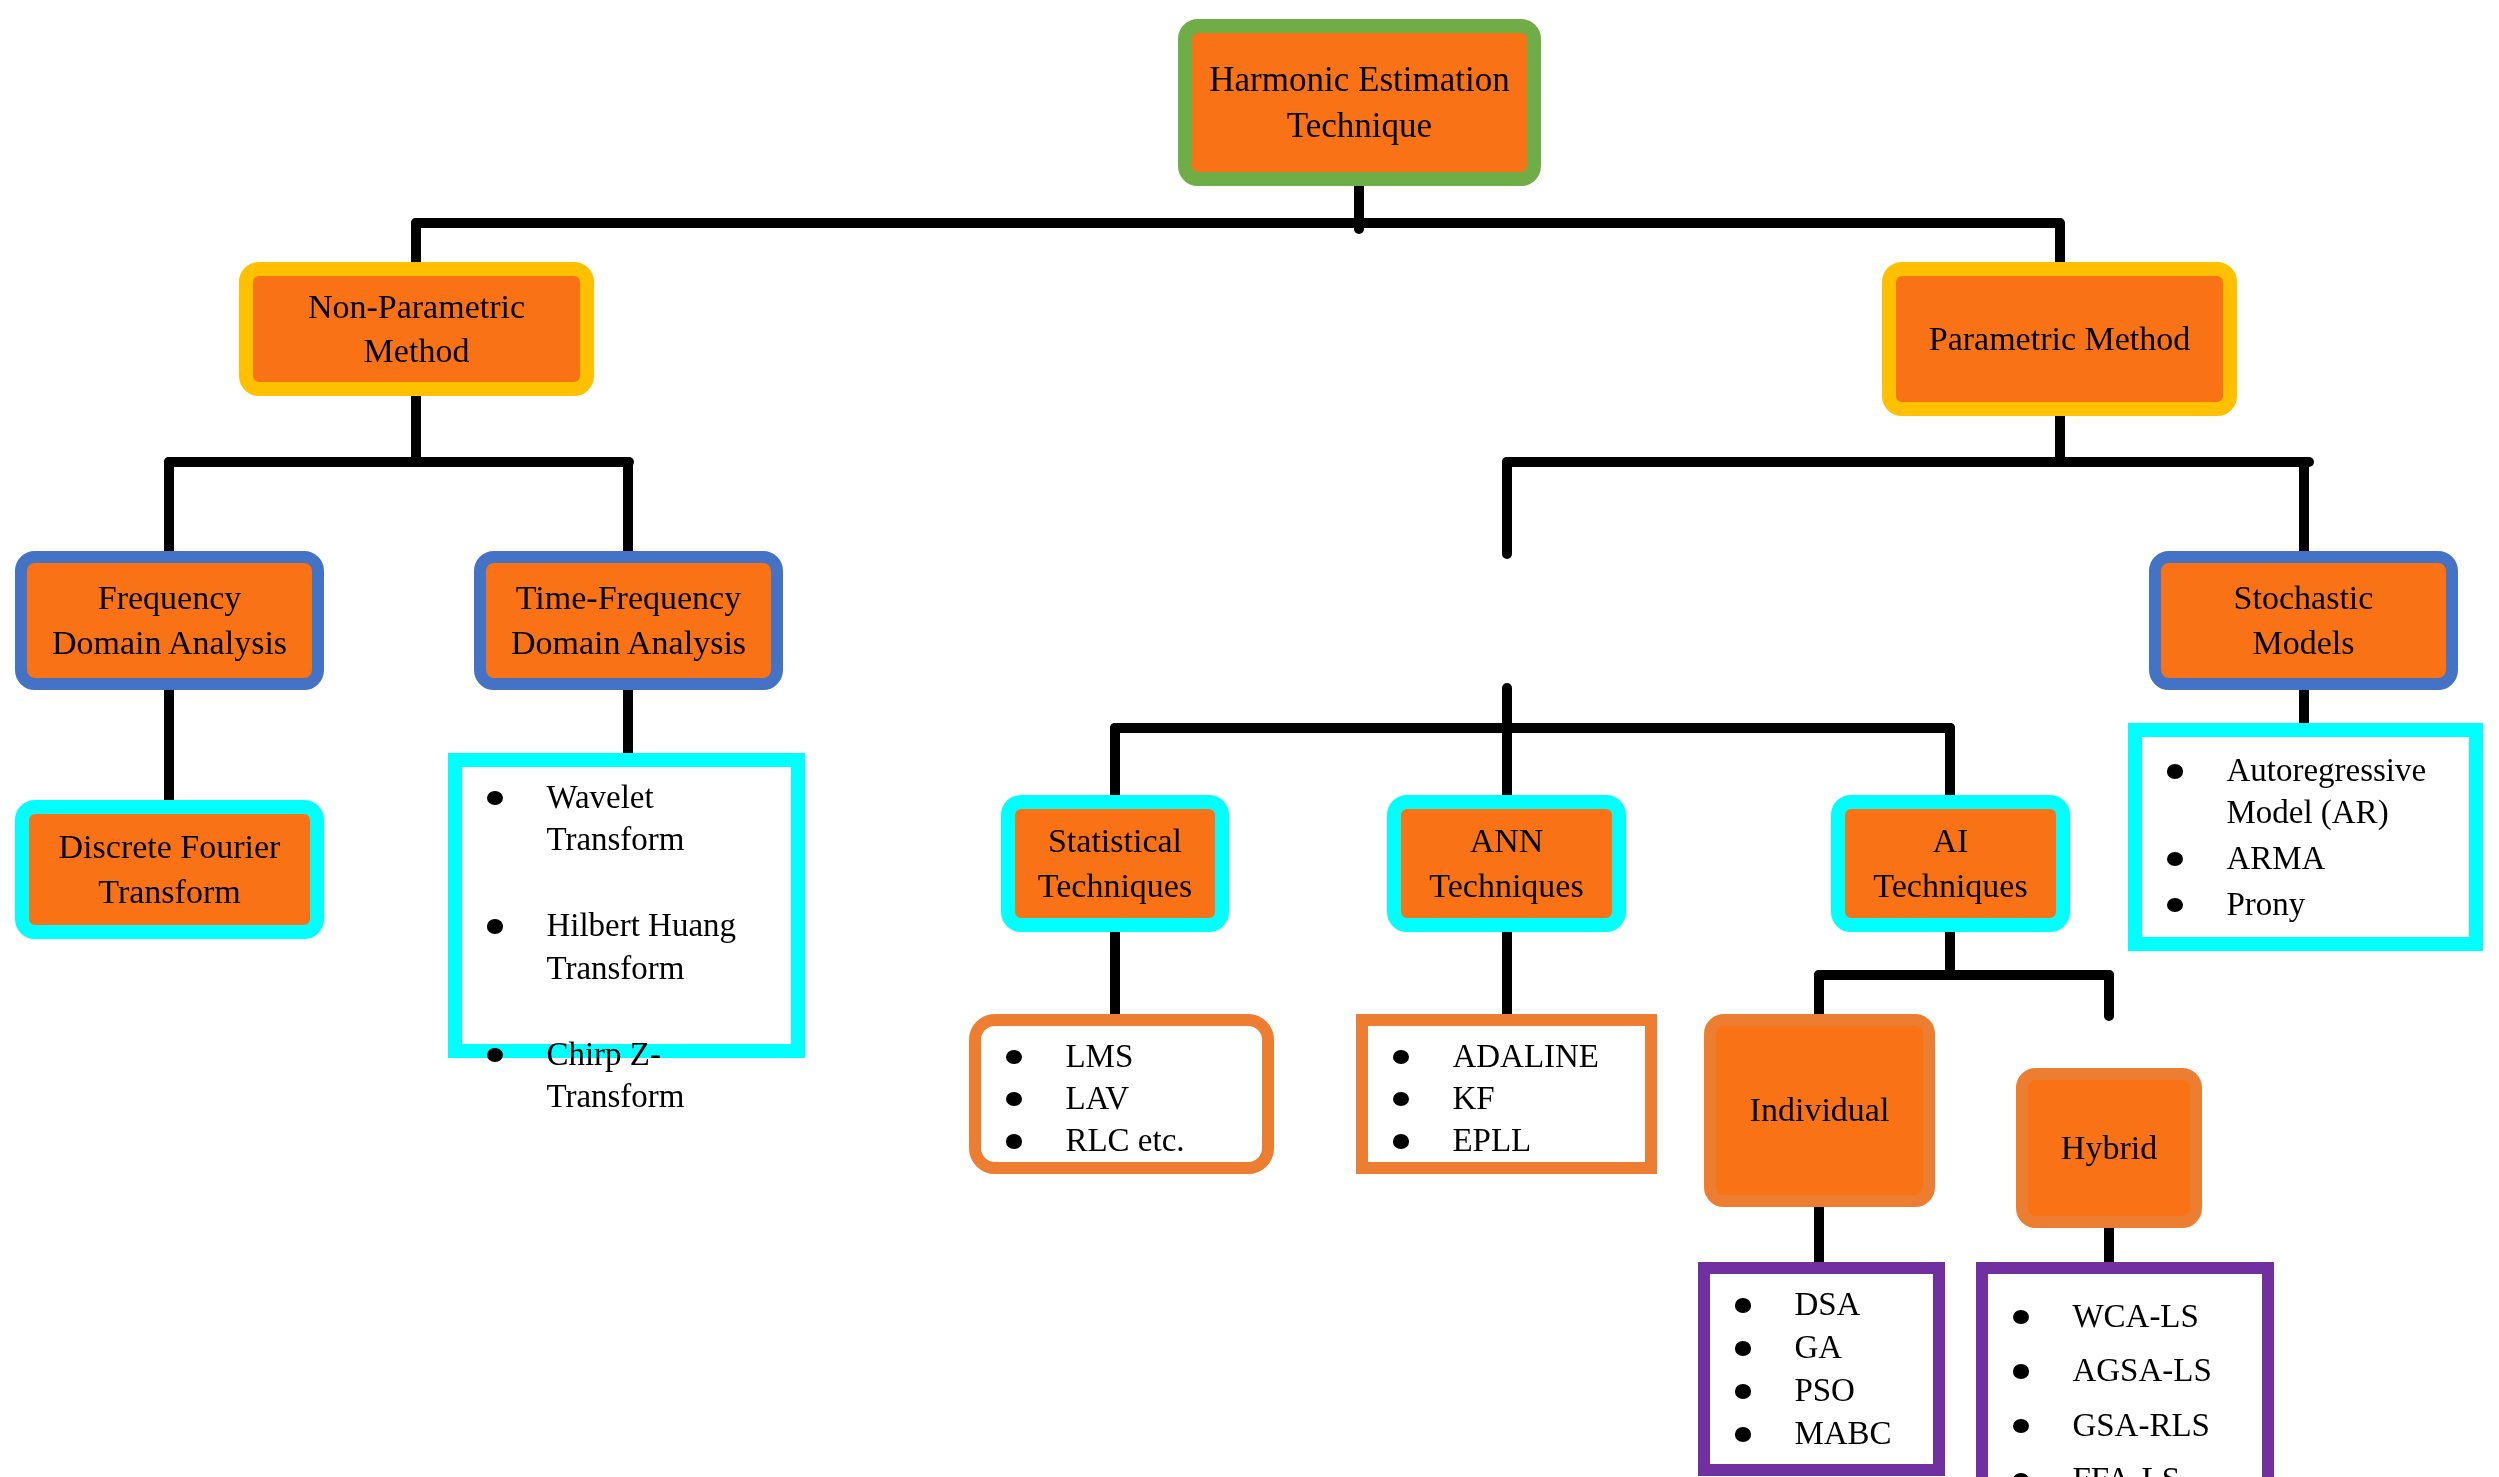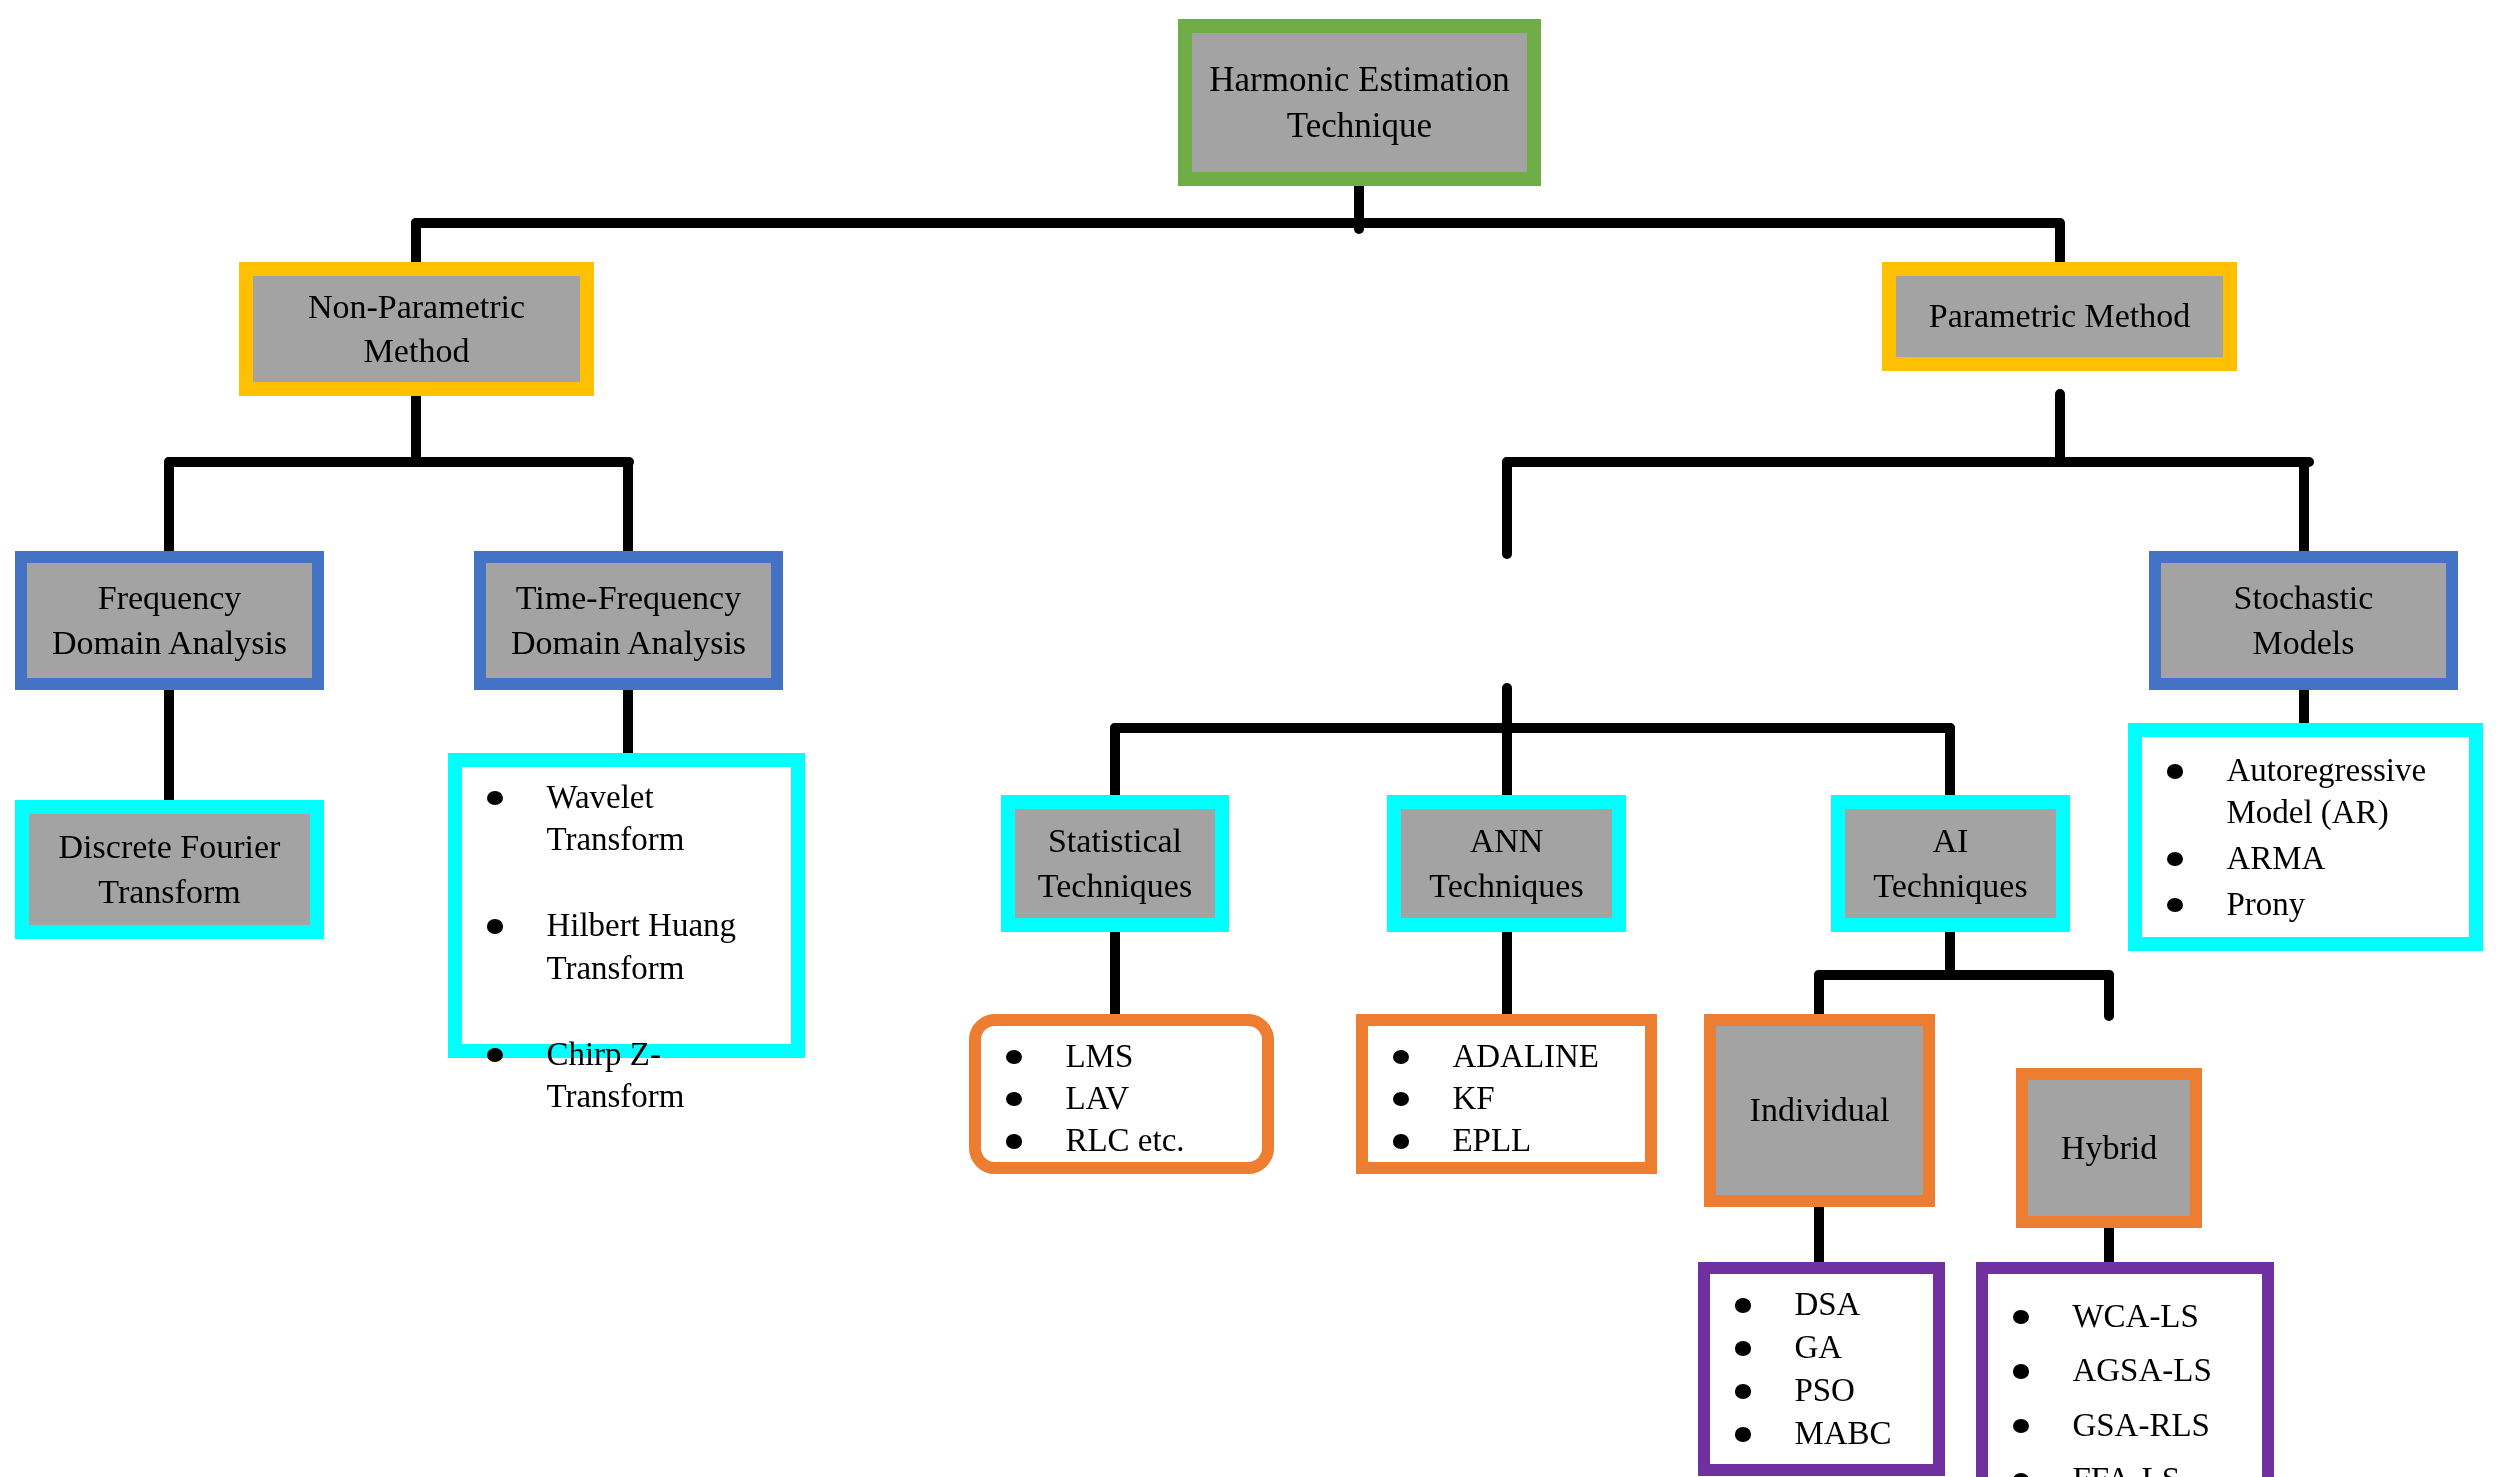--- a/index.html
+++ b/index.html
@@ -10,26 +10,27 @@
     background:#ffffff;
     overflow:hidden;
     font-family:"Liberation Serif","DejaVu Serif",serif;
     color:#000;
   }
   
   .conn{position:absolute;background:#000000;border-radius:5px;}
   
   .node{
     position:absolute;
-    background:#a3a3a3;
+    background:#f97316;
     box-sizing:border-box;
     display:flex;
     align-items:center;
     justify-content:center;
     text-align:center;
+    border-radius:20px;
   }
   .label{font-size:34px;line-height:1.3;display:inline-block;}
   .root-label{font-size:35px;}
   .lw540{max-width:339px;}
   .lw420{max-width:264px;}
   .lw390{max-width:245px;}
   .lw280{max-width:176px;}
   .b-green {border:14px solid #70AD47;}
   .b-yellow{border:14px solid #FFC000;}
   .b-blue  {border:12.6px solid #4472C4;}
@@ -97,21 +98,21 @@
   <div class="conn" style="left:2104px;top:1169px;width:10px;height:102px;"></div>
 
   <div class="node b-green" style="left:1178px;top:19px;width:363px;height:167px;">
     <span class="label root-label lw540">Harmonic Estimation Technique</span>
   </div>
 
   <div class="node b-yellow" style="left:239px;top:262px;width:355px;height:134px;">
     <span class="label lw420">Non-Parametric Method</span>
   </div>
 
-  <div class="node b-yellow" style="left:1882px;top:262px;width:355px;height:109px;">
+  <div class="node b-yellow" style="left:1882px;top:262px;width:355px;height:154px;">
     <span class="label">Parametric Method</span>
   </div>
 
   <div class="node b-blue" style="left:15px;top:551px;width:309px;height:139px;">
     <span class="label lw390">Frequency Domain Analysis</span>
   </div>
 
   <div class="node b-blue" style="left:474px;top:551px;width:309px;height:139px;">
     <span class="label lw390">Time-Frequency Domain Analysis</span>
   </div>

